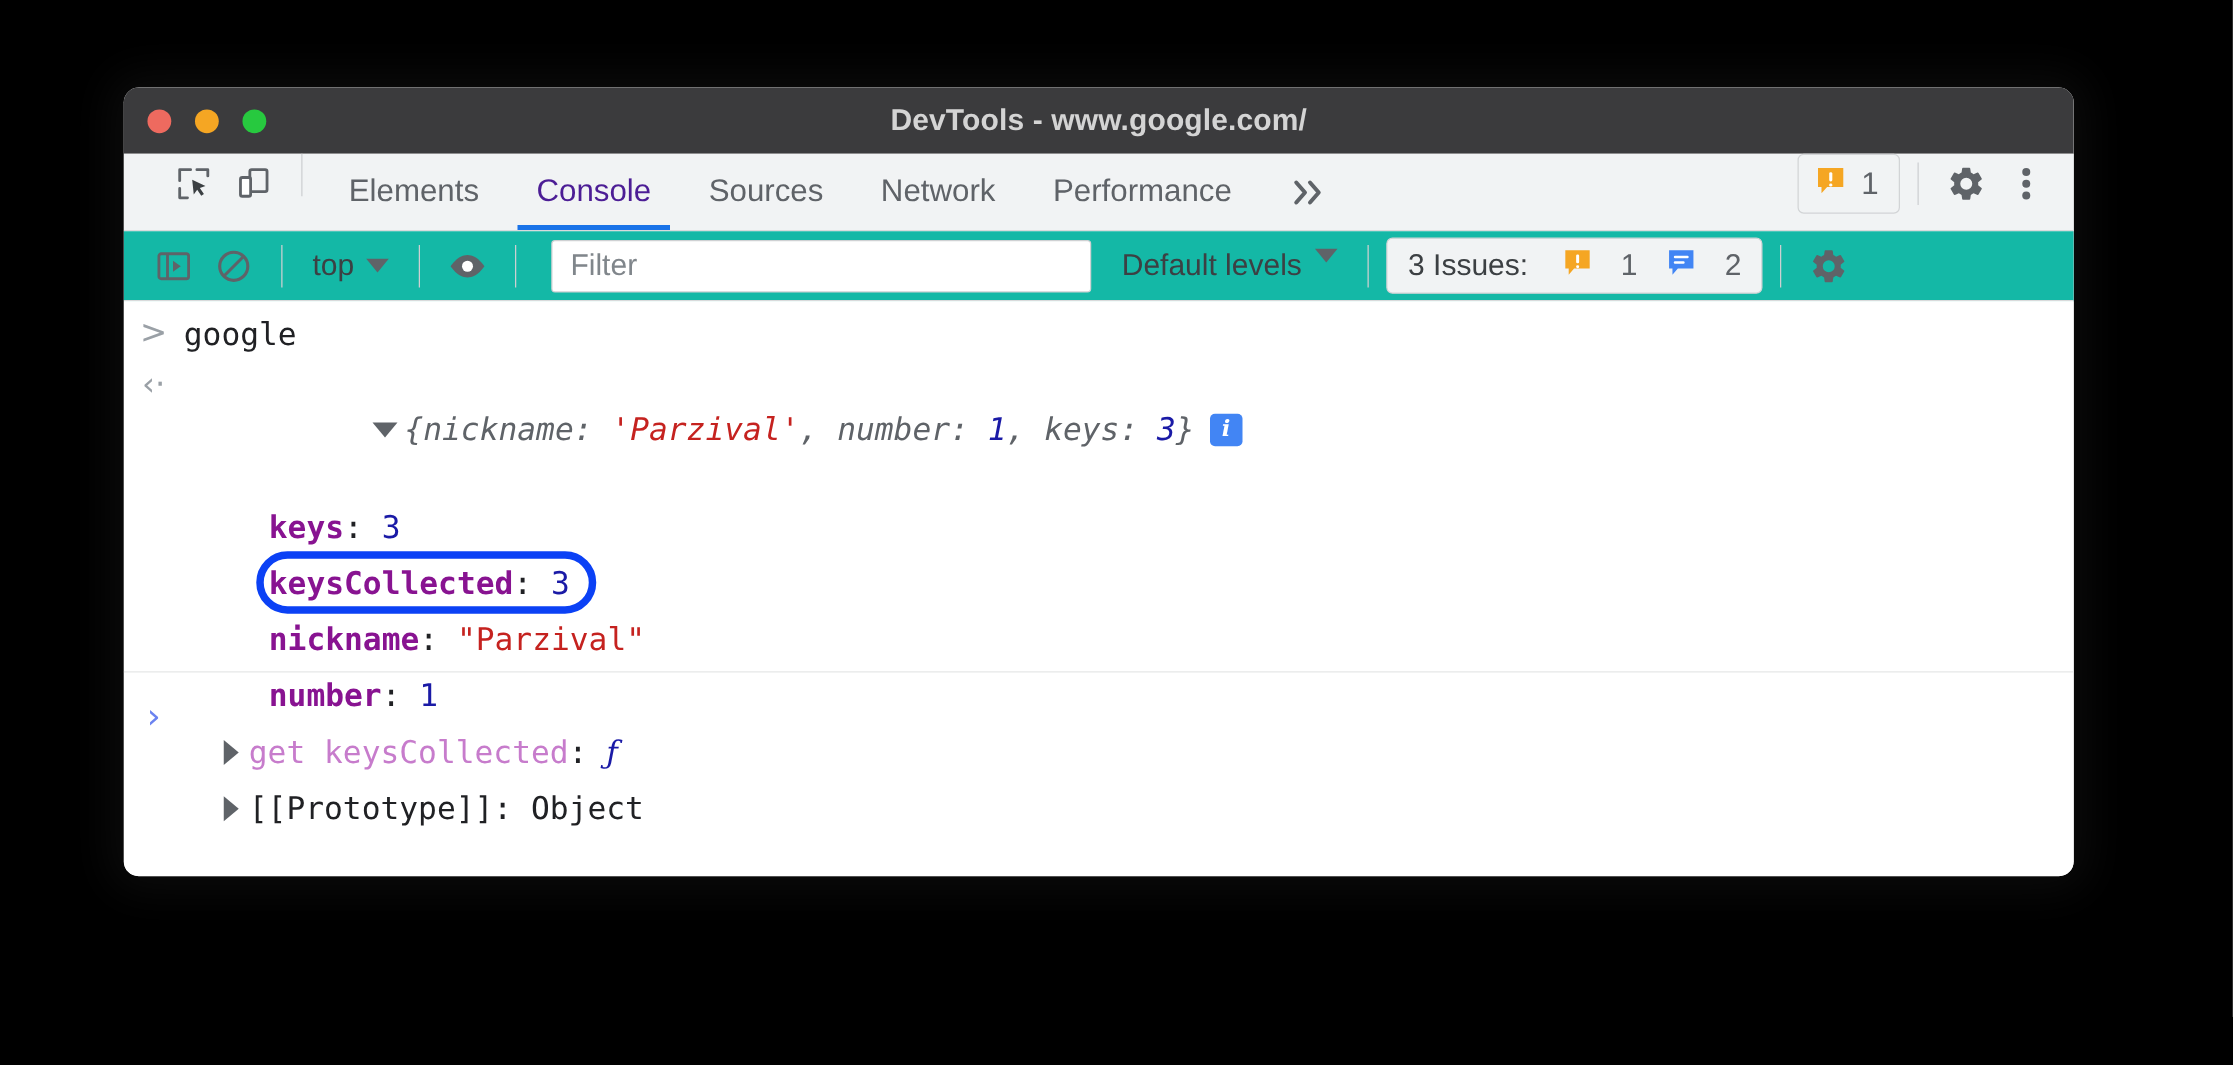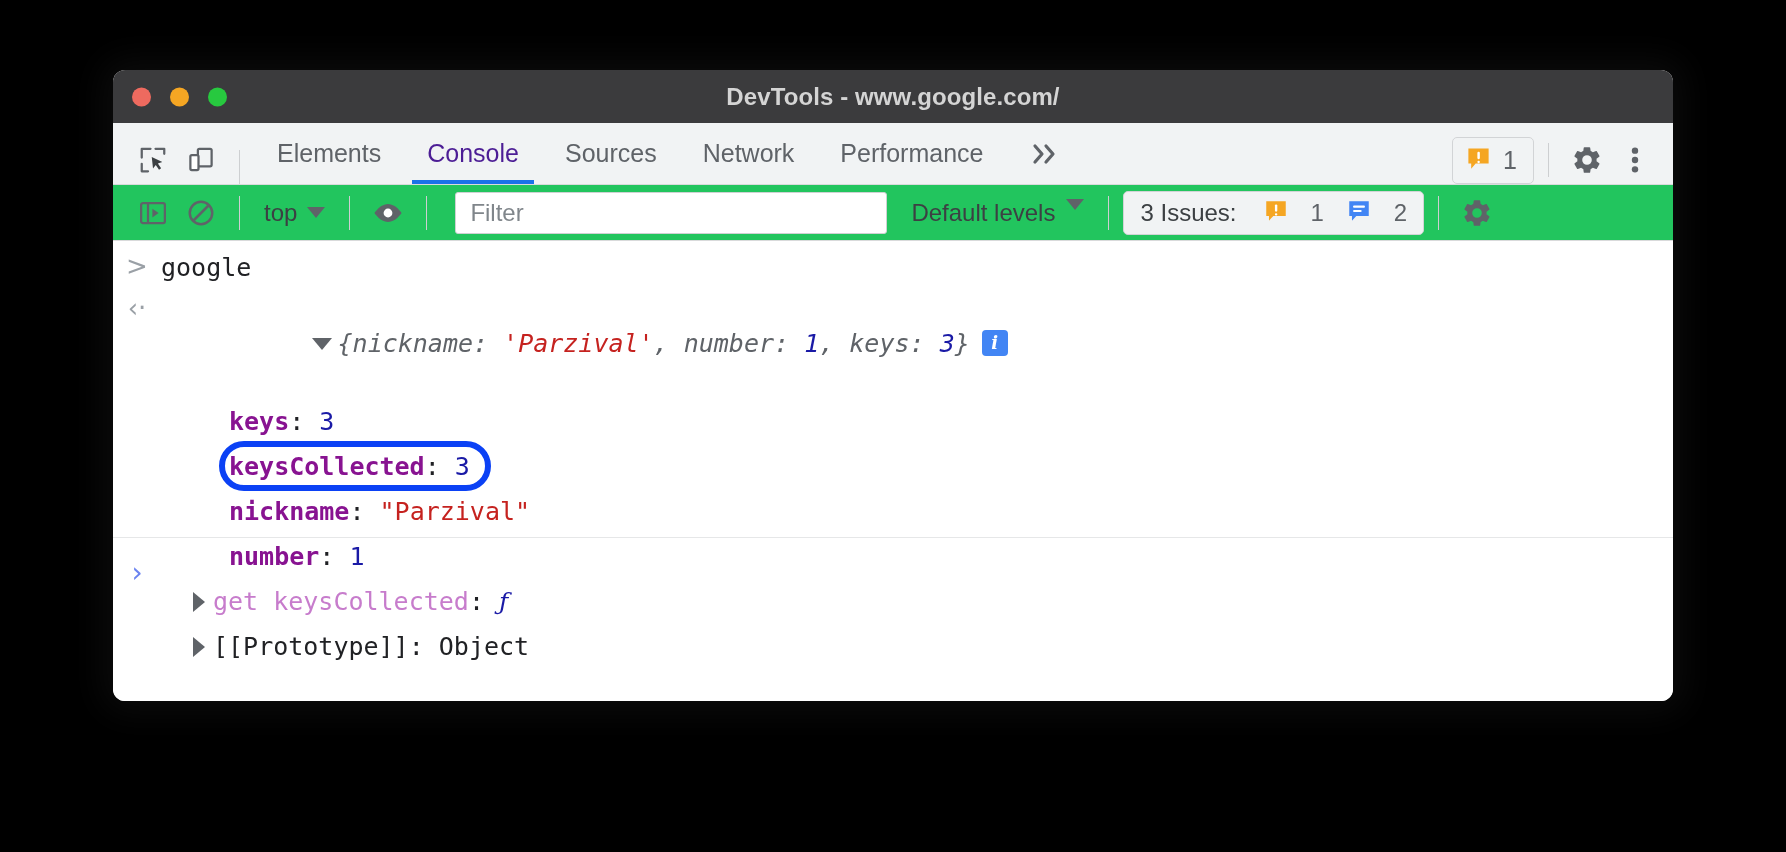--- a/index.html
+++ b/index.html
@@ -15,21 +15,21 @@
   .stage {
     position: relative;
     width: 1786px;
     height: 852px;
     background: #000000;
   }
 
   
   .window {
     position: absolute;
-    left: 113px;
+    left: 99px;
     top: 70px;
     width: 1560px;
     height: 631px;
     border-radius: 12px;
     background: #ffffff;
     overflow: hidden;
     box-shadow: 0 0 34px 12px rgba(255,255,255,0.045);
   }
 
   
@@ -68,22 +68,22 @@
     font-family: "Liberation Sans", sans-serif;
   }
 
   
   .tabbar {
     position: relative;
     height: 62px;
     background: #f1f3f4;
     border-bottom: 1px solid #d9dadb;
     display: flex;
-    align-items: flex-end;
-    padding-left: 16px;
+    align-items: flex-start;
+    padding-left: 32px;
   }
 
   .icon-btn {
     width: 48px;
     height: 48px;
     display: flex;
     align-items: center;
     justify-content: center;
     border-radius: 4px;
     flex: none;
@@ -148,21 +148,21 @@
   .warn-chip .count {
     font-size: 25px;
     color: #5f6368;
     line-height: 1;
   }
 
   
   .console-toolbar {
     position: relative;
     height: 56px;
-    background: #22c55e;
+    background: #14b8a6;
     border-bottom: 1px solid #d9dadb;
     display: flex;
     align-items: center;
     padding: 0 14px 0 16px;
   }
 
   .ctx-select {
     display: flex;
     align-items: center;
     gap: 10px;

